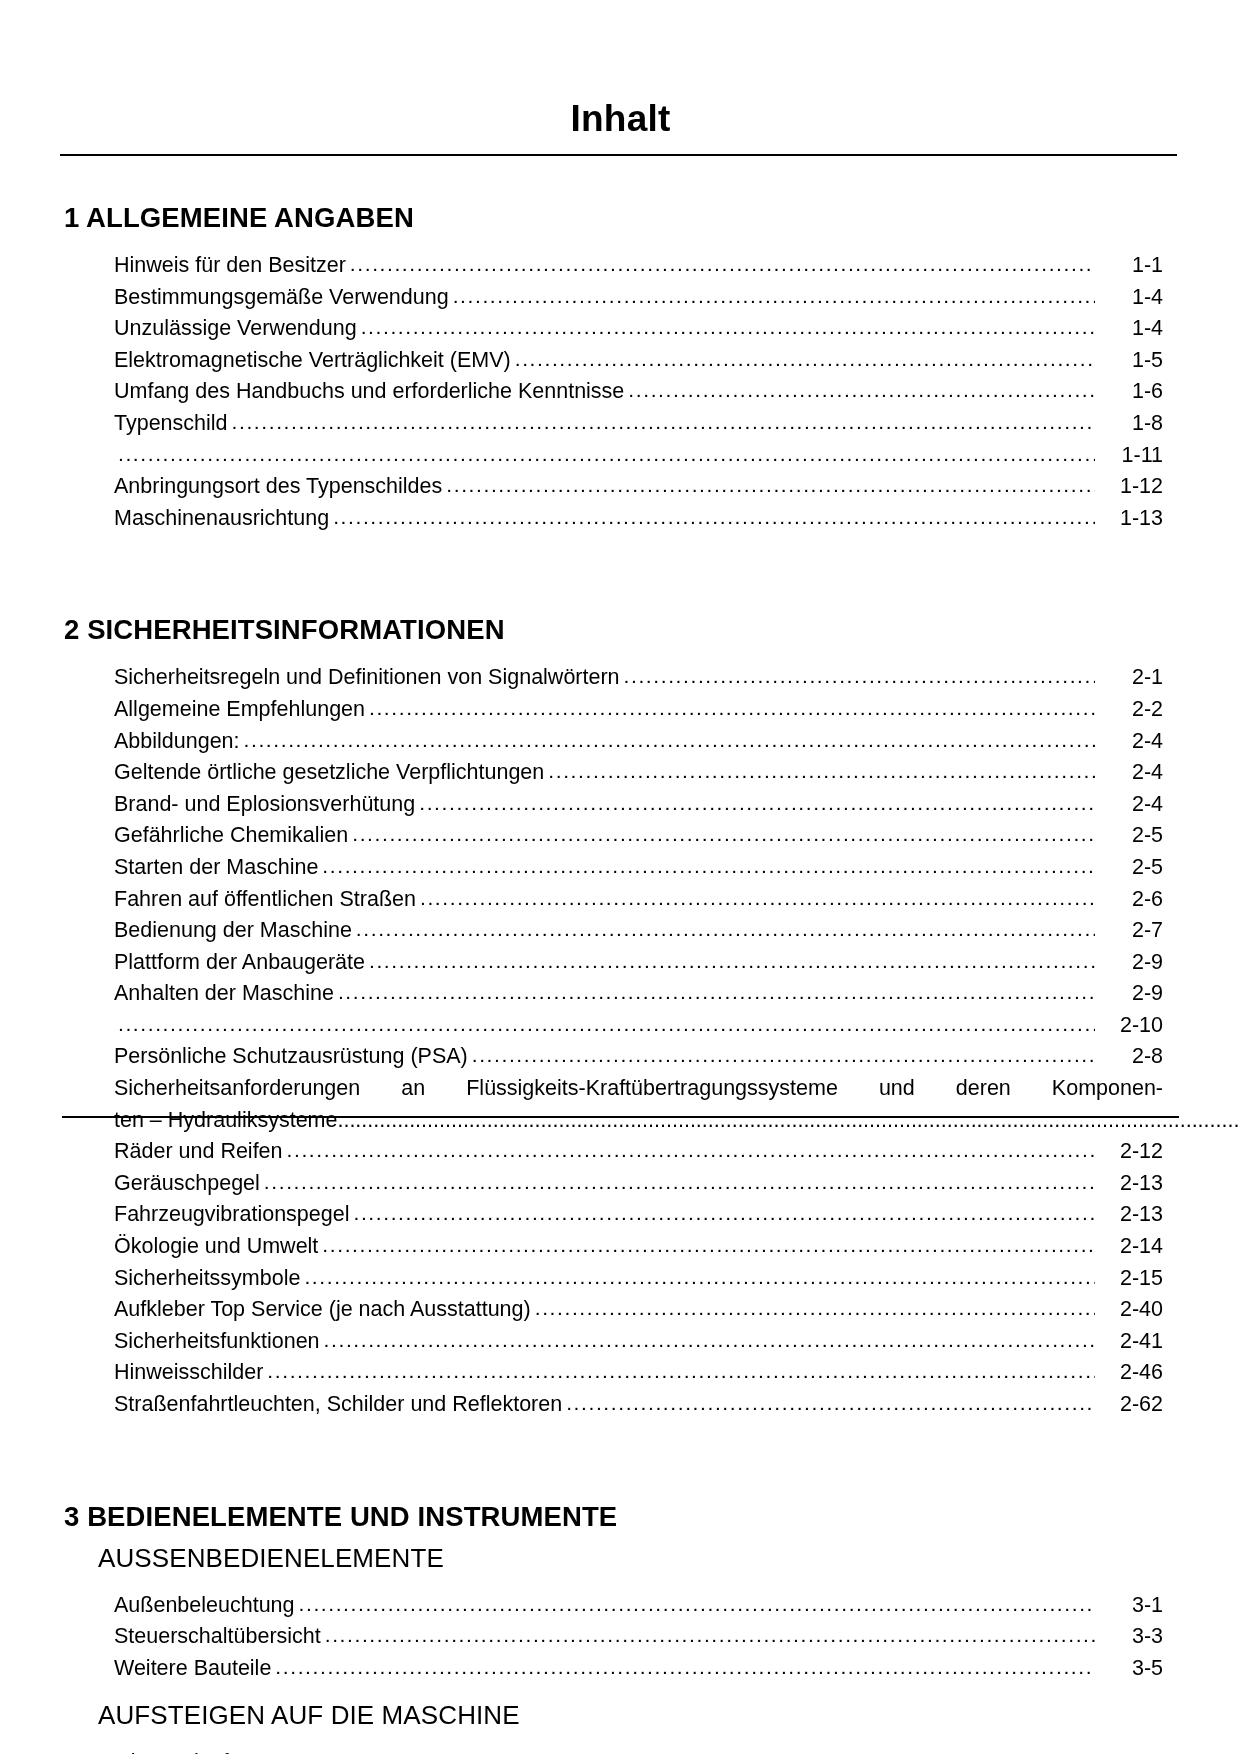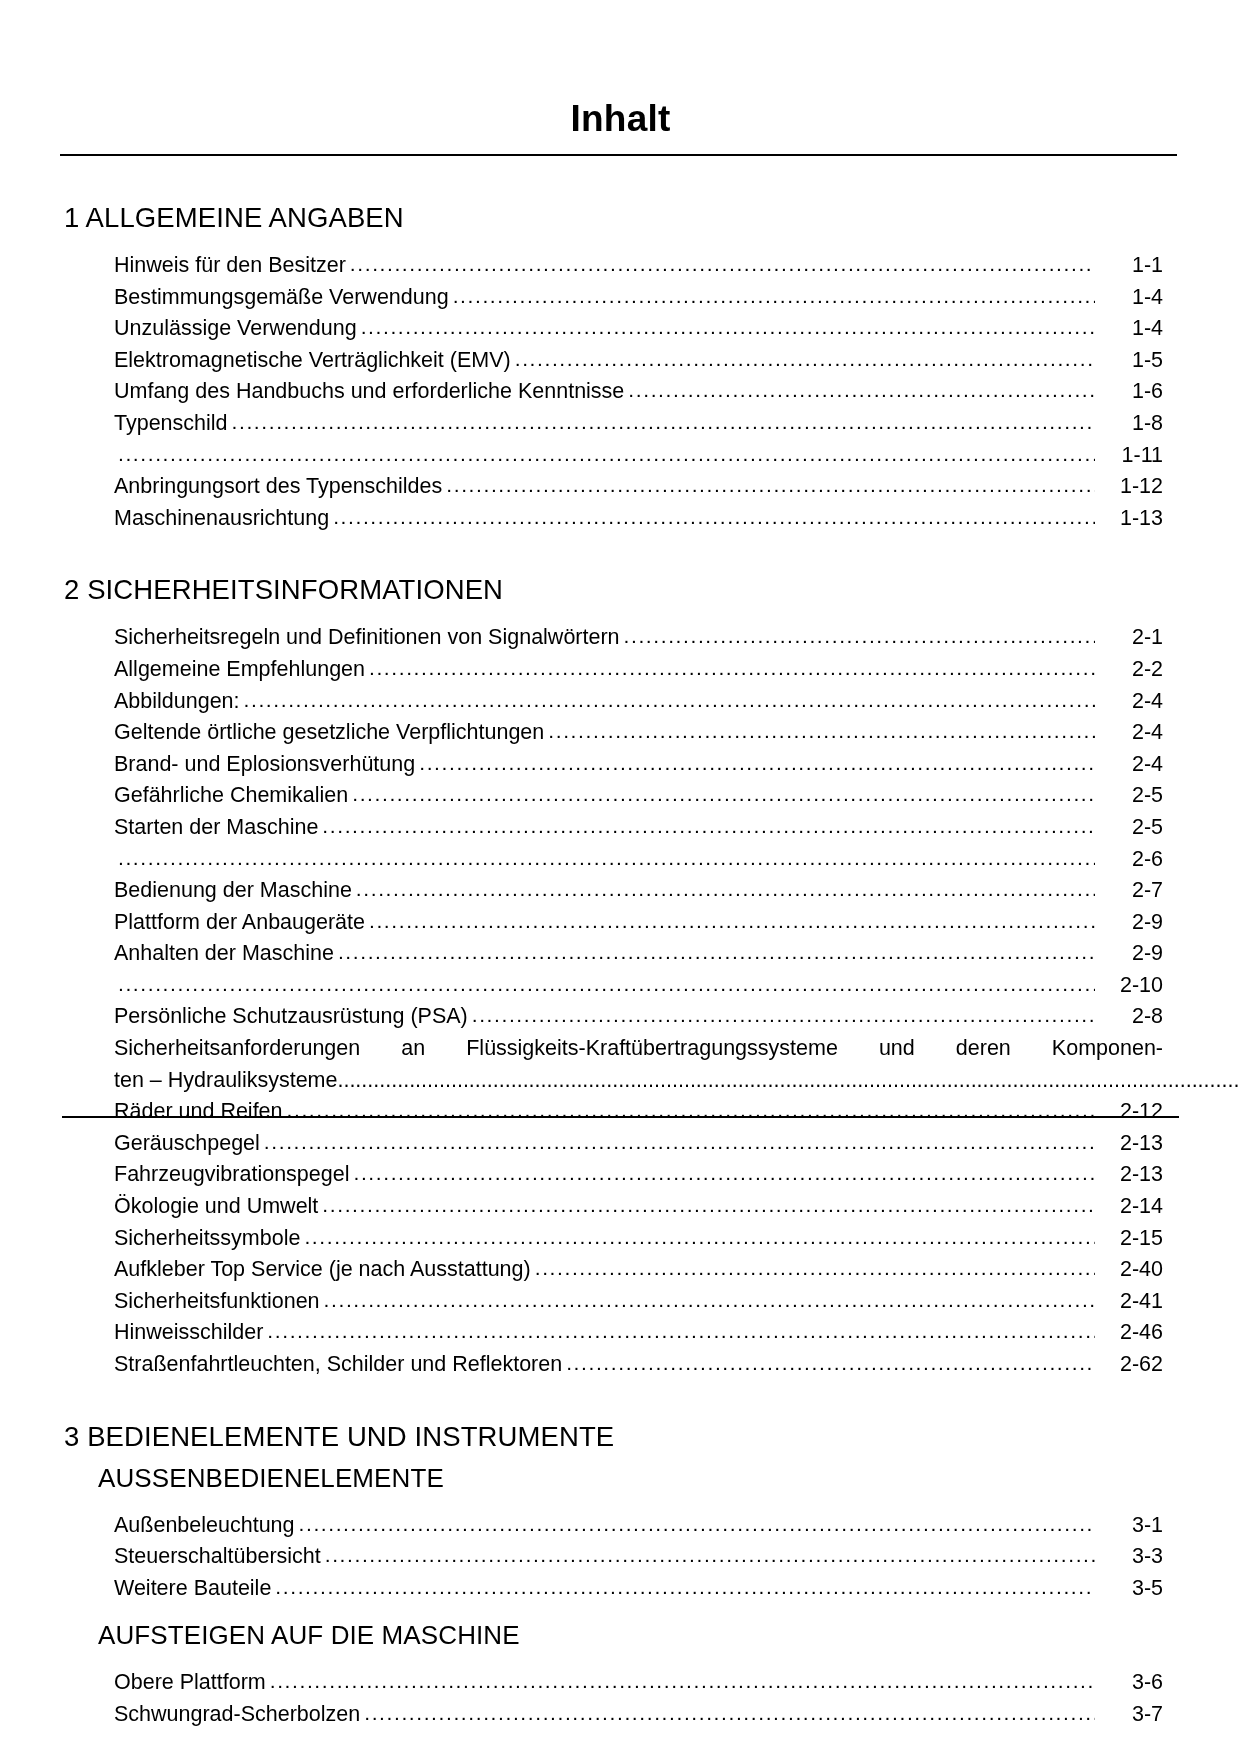--- a/index.html
+++ b/index.html
@@ -41,26 +41,26 @@
     width: 1117px;
     position: absolute;
     left: 62px;
     bottom: 128px;
   }
   .toc {
     margin-top: 46px;
   }
   .chapter {
     font-size: 27.5px;
-    font-weight: normal;
+    font-weight: bold;
     letter-spacing: 0.1px;
     margin: 0 0 6px 0;
     padding-left: 2px;
   }
-  .chapter.spaced { margin-top: 40px; }
+  .chapter.spaced { margin-top: 80px; }
   .section-head {
     font-size: 26px;
     letter-spacing: 0.1px;
     margin: 10px 0 4px 36px;
   }
   .entries { margin: 16px; padding: 0; }
   .entry {
     display: flex;
     align-items: baseline;
     font-size: 21.5px;
@@ -192,20 +192,21 @@
           <span class="label">Gefährliche Chemikalien</span>
           <span class="leader">................................................................................................................................................................................................................................................................................................................................................................................................................</span>
           <span class="page-num">2-5</span>
         </div>
         <div class="entry">
           <span class="label">Starten der Maschine</span>
           <span class="leader">................................................................................................................................................................................................................................................................................................................................................................................................................</span>
           <span class="page-num">2-5</span>
         </div>
         <div class="entry">
+          <span class="label">Fahren auf öffentlichen Straßen</span>
           <span class="leader">................................................................................................................................................................................................................................................................................................................................................................................................................</span>
           <span class="page-num">2-6</span>
         </div>
         <div class="entry">
           <span class="label">Bedienung der Maschine</span>
           <span class="leader">................................................................................................................................................................................................................................................................................................................................................................................................................</span>
           <span class="page-num">2-7</span>
         </div>
         <div class="entry">
           <span class="label">Plattform der Anbaugeräte</span>

